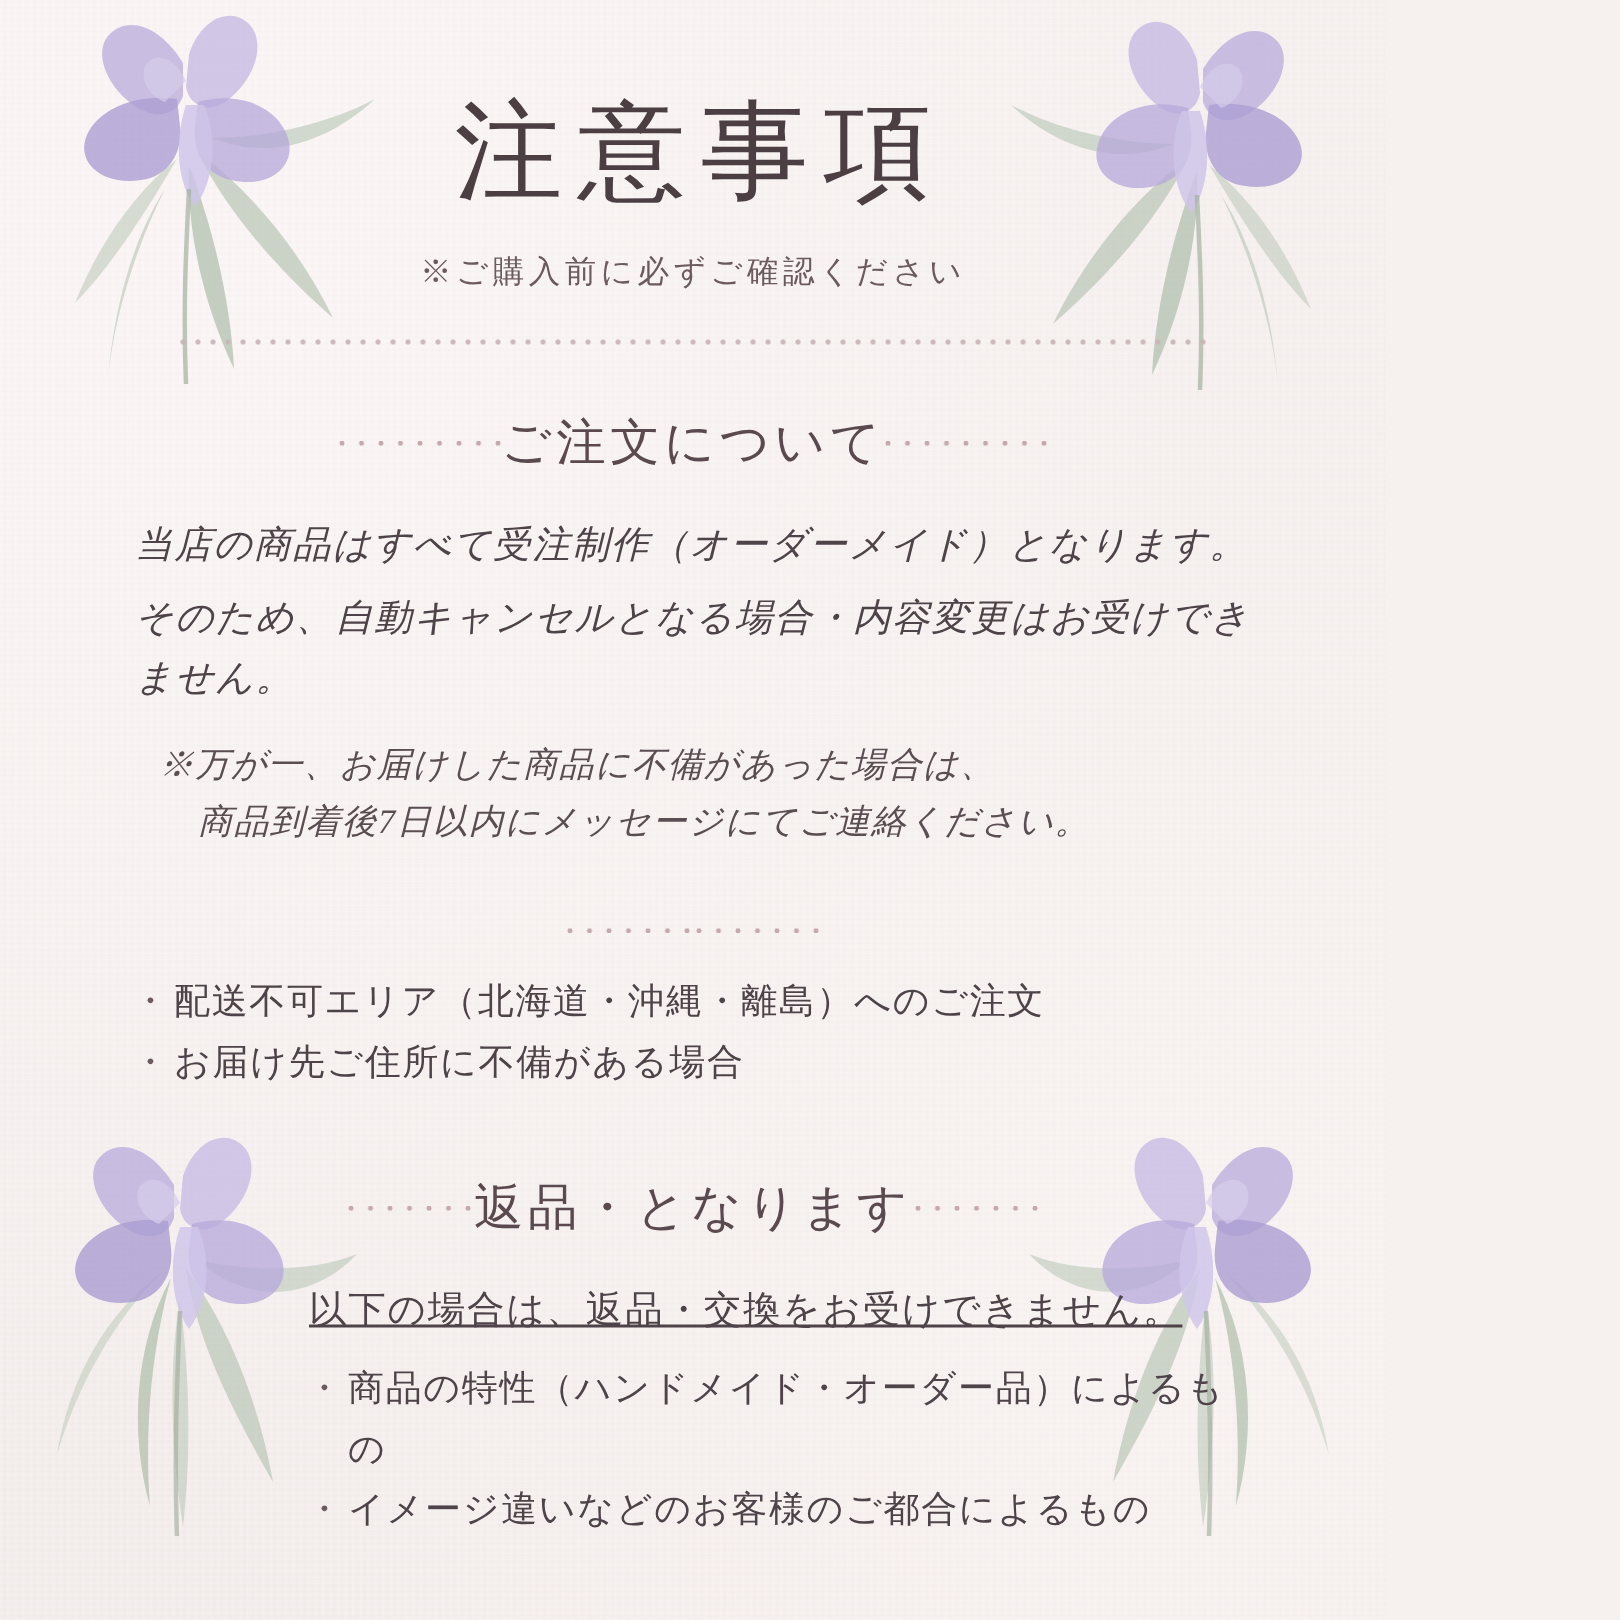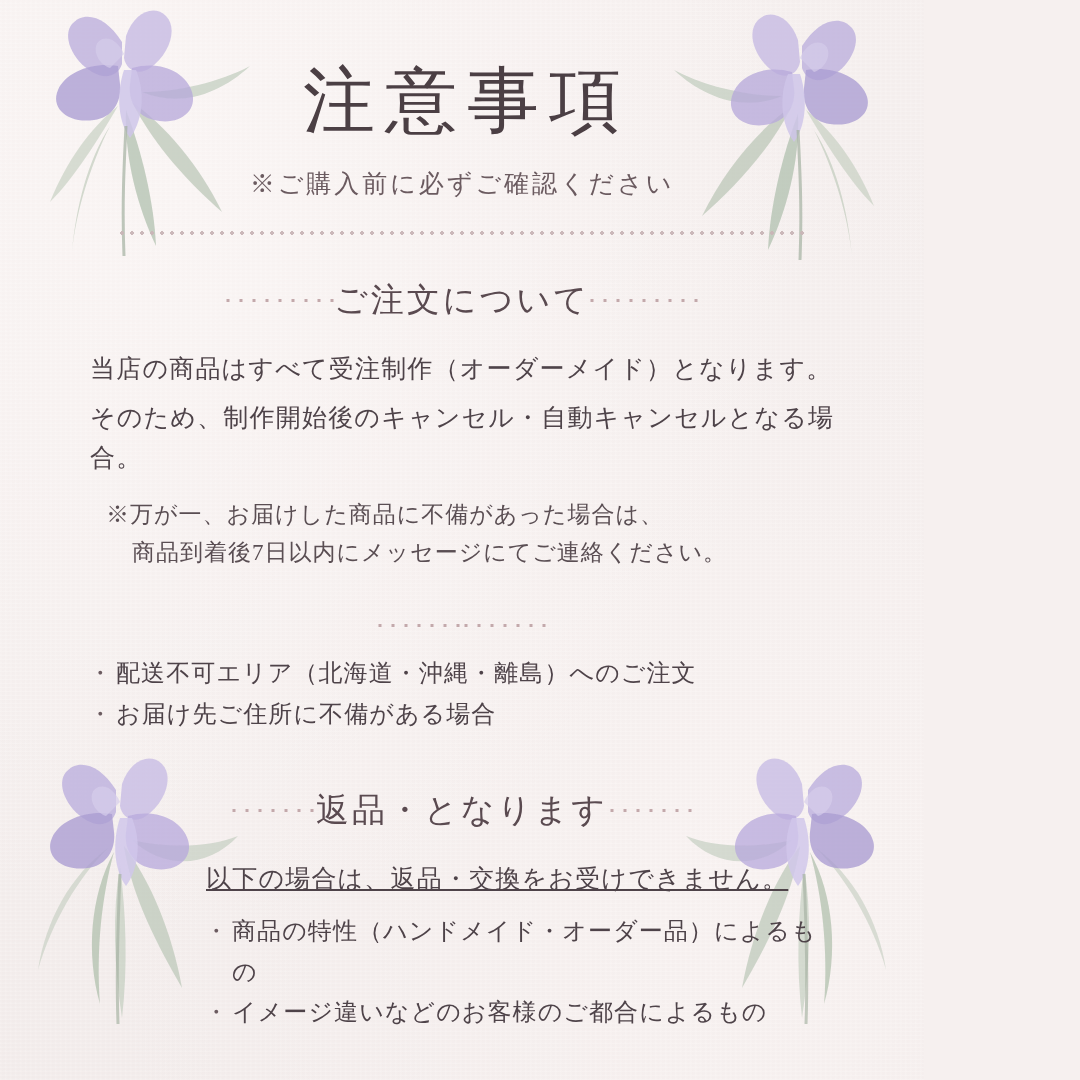--- a/index.html
+++ b/index.html
@@ -57,21 +57,21 @@
     font-size: 72px;
     letter-spacing: 10px;
     color: #4b3f44;
     font-weight: 400;
     line-height: 1.1;
     margin: 0;
     text-indent: 10px;
   }
   .subtitle {
     margin: 26px 0 0 0;
-    font-size: 25px;
+    font-size: 21px;
     letter-spacing: 3px;
     color: #6b5b60;
   }
 
   .dotted-rule {
     width: 690px;
     margin: 30px auto 0 auto;
     height: 6px;
     background-image: radial-gradient(circle, #c9b5b7 1.6px, rgba(201,181,183,0) 1.9px);
     background-size: 10px 6px;
@@ -143,21 +143,21 @@
   }
   ul.bullets li::before {
     content: "・";
     position: absolute;
     left: -2px;
     top: 0;
     color: #6b5b60;
   }
 
   
-  .s1 .body-block { padding-left: 4px; }
+  .s1 .body-block { padding-left: 4px; font-style: italic; }
   .s2 .body-block { padding-left: 4px; }
   .s3 .body-block { padding-left: 120px; }
   .s3 .body-block .lead { margin-bottom: 10px; text-decoration: underline; }
 </style>
 </head>
 <body>
 
 <div class="page">
   <div class="grain"></div>
 
@@ -241,21 +241,21 @@
   <div class="content">
 
     <section class="section s1">
       <div class="section-head">
         <span class="line"></span>
         <span class="section-title">ご注文について</span>
         <span class="line"></span>
       </div>
       <div class="body-block">
         <p class="line-text">当店の商品はすべて受注制作（オーダーメイド）となります。</p>
-        <p class="line-text">そのため、制作開始後のキャンセル・自動キャンセルとなる場合。</p>
+        <p class="line-text">そのため、自動キャンセルとなる場合・内容変更はお受けできません。</p>
         <p class="note">※万が一、お届けした商品に不備があった場合は、</p>
         <p class="note sub">商品到着後7日以内にメッセージにてご連絡ください。</p>
       </div>
     </section>
 
     <section class="section s2">
       <div class="section-head">
         <span class="line short"></span>
         <span class="line short"></span>
       </div>

